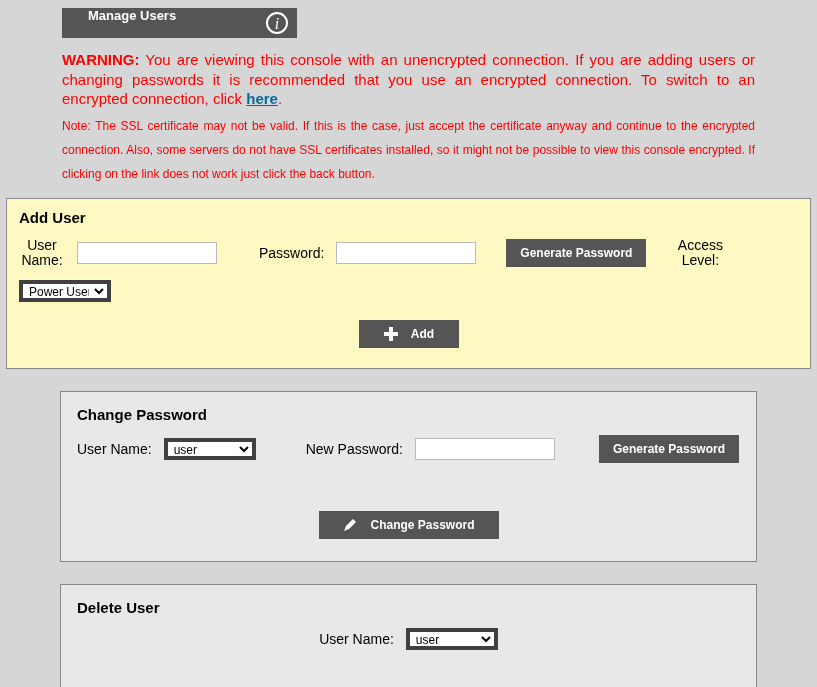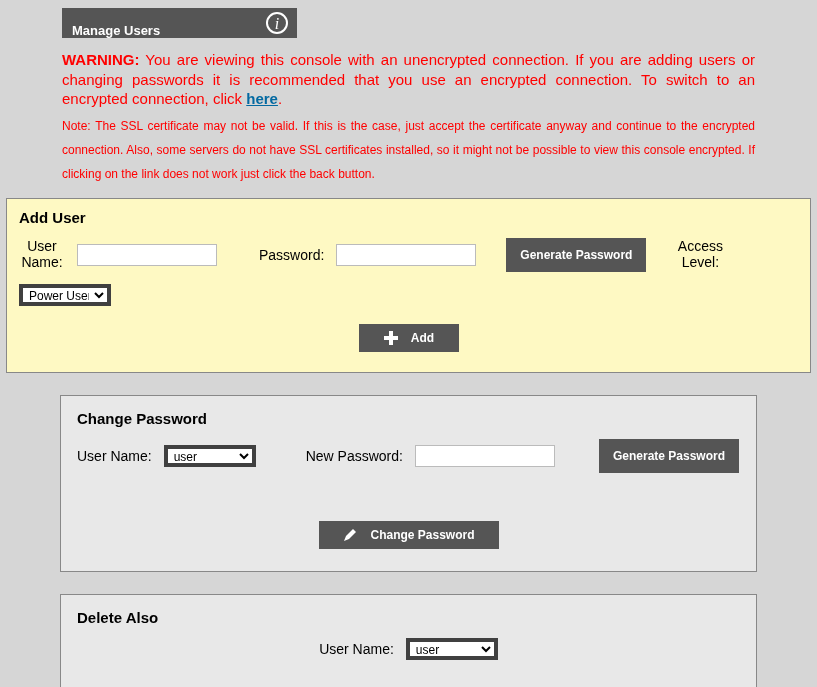--- a/index.html
+++ b/index.html
@@ -11,22 +11,22 @@
       overflow: hidden;
       font-size: 14px;
     }
     .banner {
       margin: 8px 0 0 62px;
       width: 235px;
       height: 30px;
       background: #555;
       color: #fff;
       display: flex;
-      align-items: flex-end;
-      padding: 0 10px;
+      align-items: flex-start;
+      padding: 0 26px;
       position: relative;
     }
     .banner-title { font-weight: bold; font-size: 13px; }
     .info-icon {
       position: absolute;
       right: 8px;
       top: 3px;
     }
     .info-icon svg { display:block; }
 
@@ -99,21 +99,21 @@
       height: 28px;
       display: inline-flex;
       align-items: center;
       justify-content: center;
       font-weight: bold;
       font-size: 12px;
       cursor: pointer;
       padding: 8px 14px;
       gap: 12px;
     }
-    .btn-gen { height:34px; padding:0 14px; }
+    .btn-gen { height:28px; padding:0 14px; }
     .btn-row { text-align:center; margin-top: 18px; }
 
     .icon-plus, .icon-pencil, .icon-minus { display:inline-flex; align-items:center; justify-content:center; }
     .icon-plus svg, .icon-pencil svg, .icon-minus svg { display:block; }
   </style>
 </head>
 <body>
 
 <div class="banner">
   <span class="banner-title">Manage Users</span>
@@ -187,21 +187,21 @@
         <svg width="16" height="16" viewBox="0 0 16 16">
             <path d="M2 14 L4 9 L11 2 L14 5 L7 12 L2 14 Z" fill="#fff"></path>
           </svg>
       </span>
       <span>Change Password</span>
     </button>
   </div>
 </div>
 
 <div class="panel-inset">
-  <div class="panel-title">Delete Also</div>
+  <div class="panel-title">Delete User</div>
   <div class="row" style="margin-top:10px; justify-content:center">
     <span class="label">User Name:</span>
     <select class="sel" style="width:92px">
       <option>user</option>
     </select>
   </div>
   <div class="btn-row" style="margin-top:40px">
     <button class="btn" style="width:122px">
       <span class="icon-minus">
         <svg width="16" height="16" viewBox="0 0 16 16">

